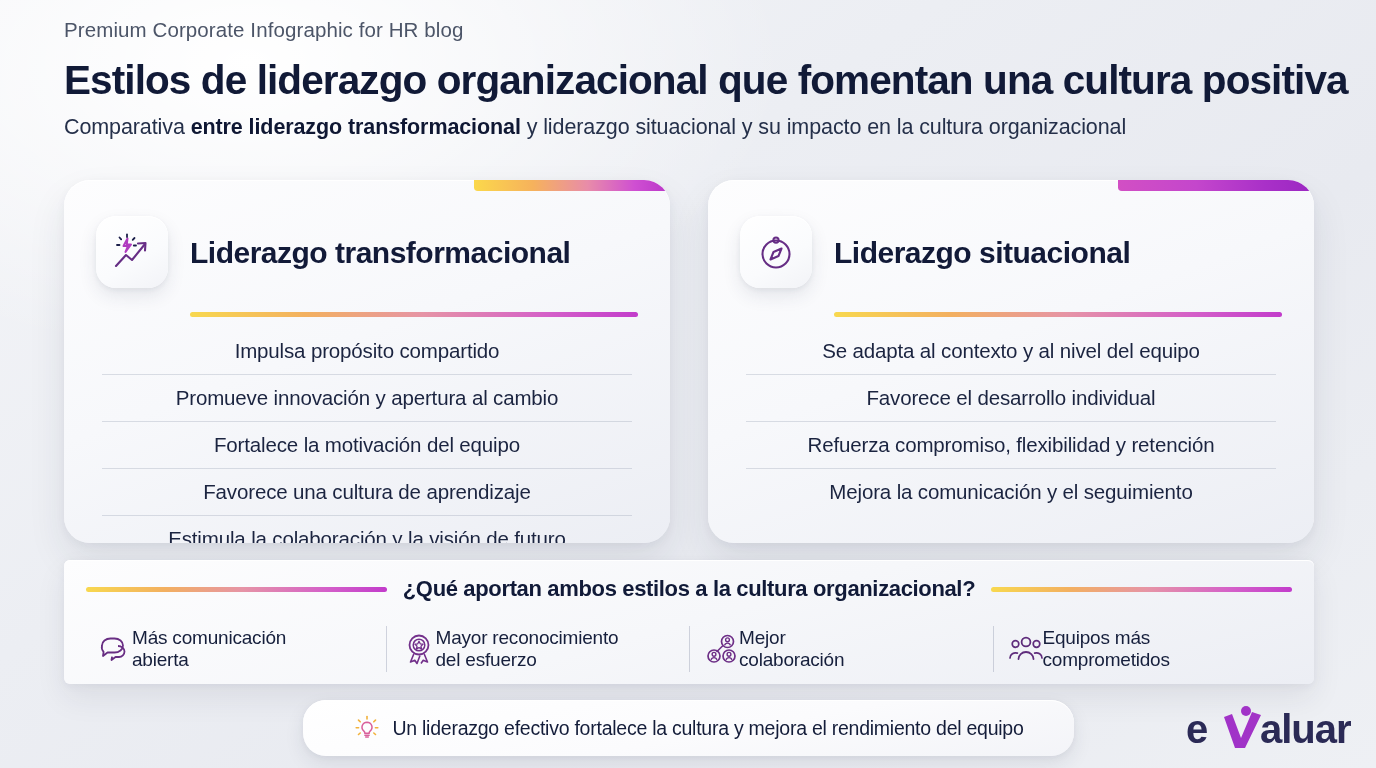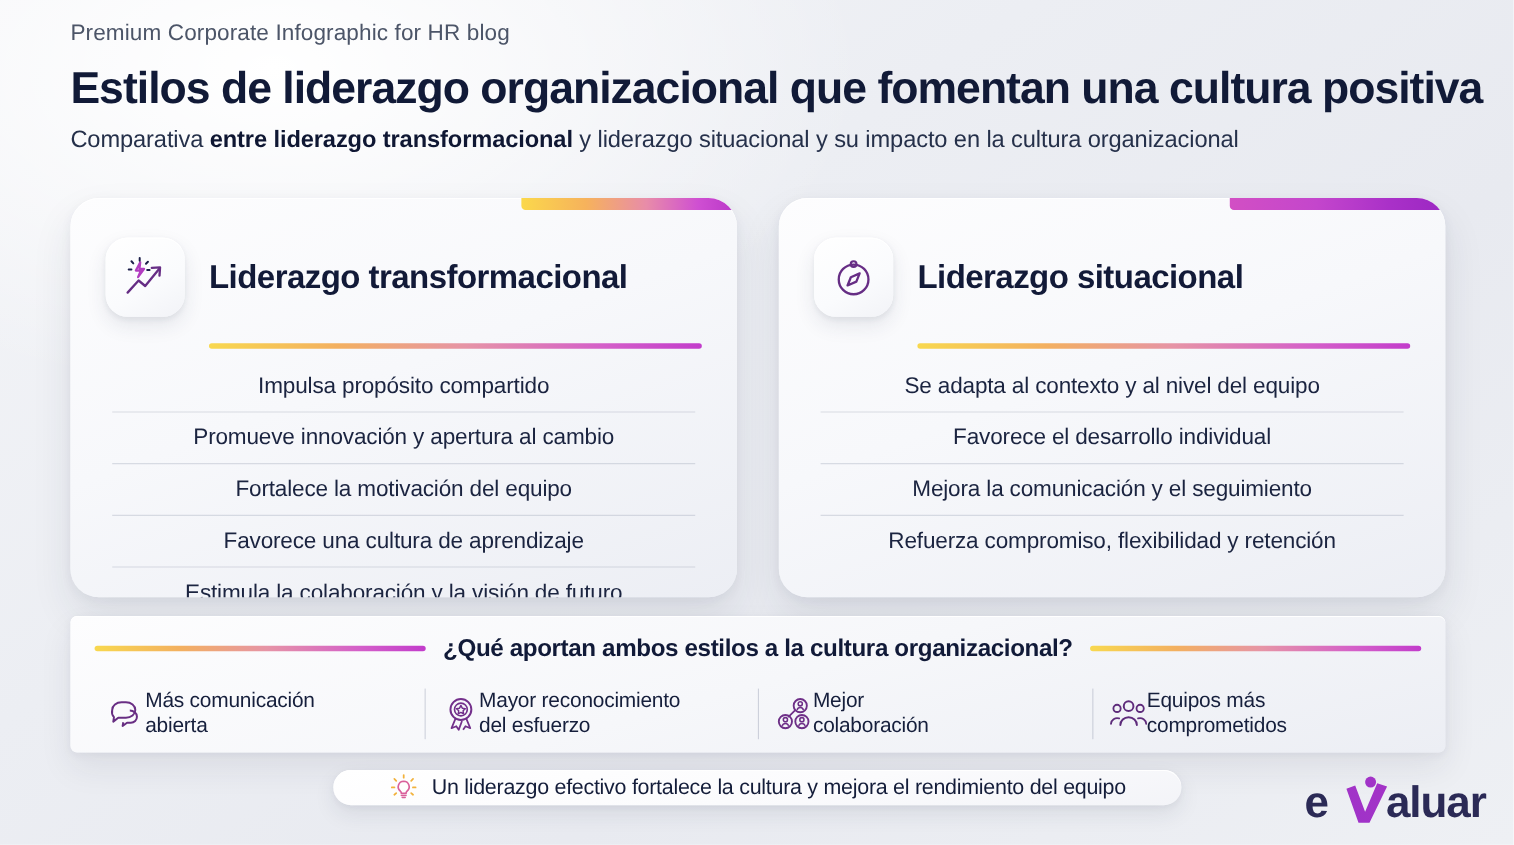--- a/index.html
+++ b/index.html
@@ -216,21 +216,21 @@
     line-height: 1.16;
     letter-spacing: -0.2px;
   }
 
   
   .footer-pill {
     position: absolute;
     left: 303px;
     top: 700px;
     width: 771px;
-    height: 32px;
+    height: 56px;
     border-radius: 23px;
     background: linear-gradient(170deg, #ffffff 0%, #fbfbfd 55%, #f3f4f8 100%);
     box-shadow:
       0 8px 20px rgba(35,44,70,0.09),
       0 2px 6px rgba(35,44,70,0.05),
       inset 0 1px 0 #ffffff;
     display: flex;
     align-items: center;
     justify-content: center;
     gap: 11px;
@@ -324,22 +324,22 @@
             <path d="M21 36.5 V33.5" stroke="url(#gCP)" stroke-width="2" stroke-linecap="round"></path>
           </svg>
         </span>
       </div>
       <div class="card-title">Liderazgo situacional</div>
     </div>
     <div class="title-rule"></div>
     <div class="list">
       <div class="list-item">Se adapta al contexto y al nivel del equipo</div>
       <div class="list-item">Favorece el desarrollo individual</div>
+      <div class="list-item">Refuerza compromiso, flexibilidad y retención</div>
       <div class="list-item">Mejora la comunicación y el seguimiento</div>
-      <div class="list-item">Refuerza compromiso, flexibilidad y retención</div>
     </div>
   </div>
 
   <div class="benefits">
     <div class="benefits-head">
       <div class="bh-rule"></div>
       <div class="bh-title">¿Qué aportan ambos estilos a la cultura organizacional?</div>
       <div class="bh-rule"></div>
     </div>
     <div class="benefit-row">

